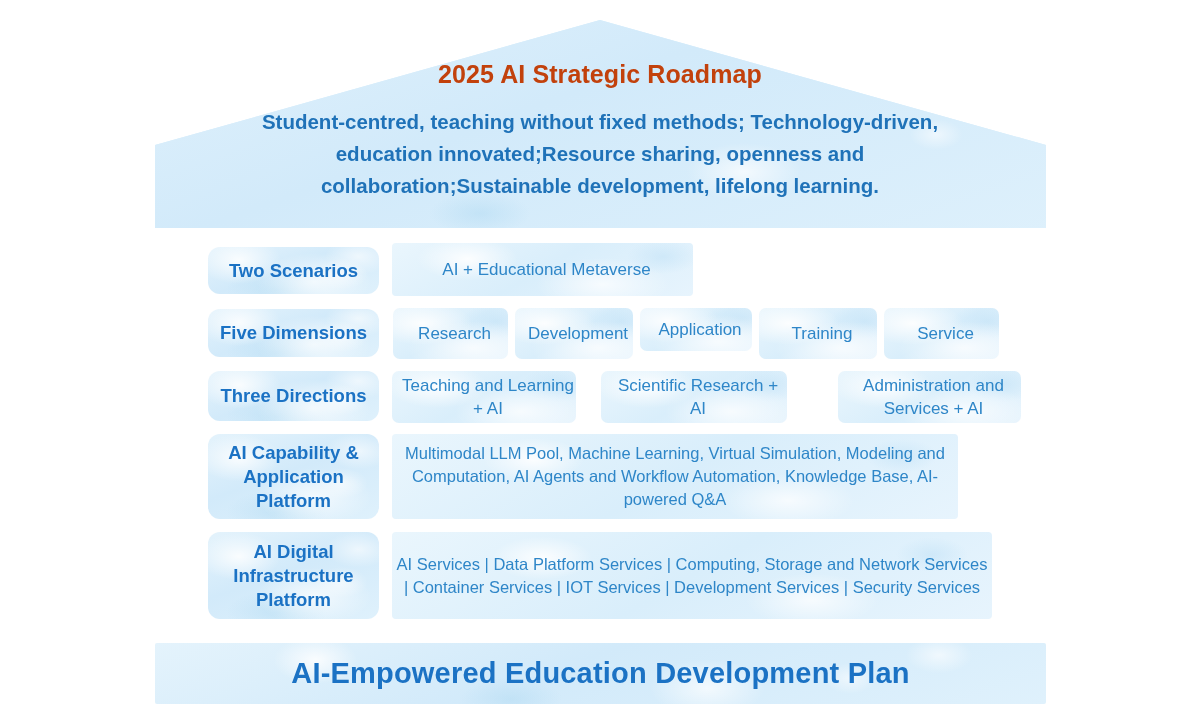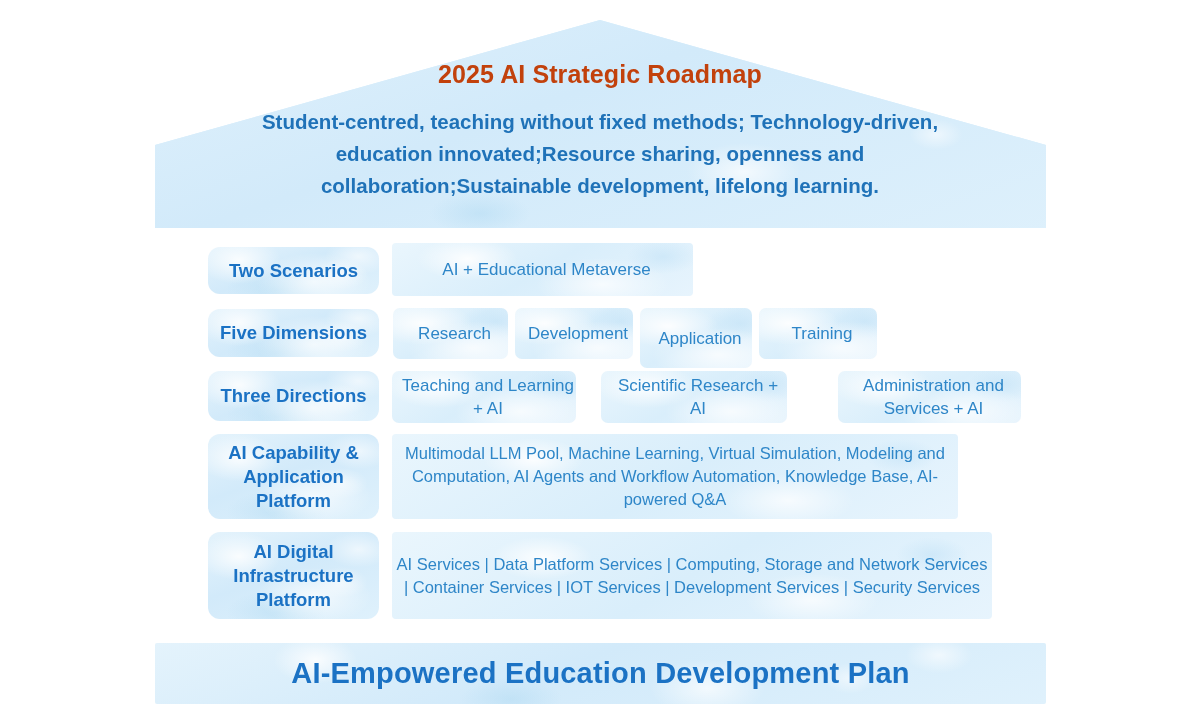--- a/index.html
+++ b/index.html
@@ -60,21 +60,21 @@
   .para{font-size:16.5px;color:#2e86c8;line-height:23px;padding:0 4px;}
 
   
   #r1-label{left:208px;top:247px;width:171px;height:47px;}
   #r1-c1{left:392px;top:243px;width:301px;height:53px;}
   #r1-c2{left:709px;top:243px;width:290px;height:53px;}
 
   #r2-label{left:208px;top:309px;width:171px;height:48px;}
   #r2-c1{left:393px;top:308px;width:115px;height:51px;}
   #r2-c2{left:515px;top:308px;width:118px;height:51px;}
-  #r2-c3{left:640px;top:308px;width:112px;height:60px;}
+  #r2-c3{left:640px;top:308px;width:112px;height:43px;}
   #r2-c4{left:759px;top:308px;width:118px;height:51px;}
   #r2-c5{left:884px;top:308px;width:115px;height:51px;}
 
   #r3-label{left:208px;top:371px;width:171px;height:50px;}
   #r3-c1{left:392px;top:371px;width:184px;height:52px;}
   #r3-c2{left:601px;top:371px;width:186px;height:52px;}
   #r3-c3{left:810px;top:371px;width:183px;height:52px;margin-left:28px;}
 
   #r4-label{left:208px;top:434px;width:171px;height:85px;}
   #r4-c1{left:392px;top:434px;width:566px;height:85px;}
@@ -101,20 +101,21 @@
   </div>
 
   <div class="blk wc label" id="r1-label">Two Scenarios</div>
   <div class="blk wc-soft cell" id="r1-c1">AI + Educational Metaverse</div>
 
   <div class="blk wc label" id="r2-label">Five Dimensions</div>
   <div class="blk wc-soft cell r" id="r2-c1">Research</div>
   <div class="blk wc-soft cell r" id="r2-c2">Development</div>
   <div class="blk wc-soft cell r" id="r2-c3">Application</div>
   <div class="blk wc-soft cell r" id="r2-c4">Training</div>
+  <div class="blk wc-soft cell r" id="r2-c5">Service</div>
 
   <div class="blk wc label" id="r3-label">Three Directions</div>
   <div class="blk wc-soft cell r" id="r3-c1">Teaching and Learning + AI</div>
   <div class="blk wc-soft cell r" id="r3-c2">Scientific Research + AI</div>
   <div class="blk wc-soft cell r" id="r3-c3">Administration and Services + AI</div>
 
   <div class="blk wc label" id="r4-label">AI Capability &amp; Application Platform</div>
   <div class="blk wc-soft para" id="r4-c1">Multimodal LLM Pool, Machine Learning, Virtual Simulation, Modeling and Computation, AI Agents and Workflow Automation, Knowledge Base, AI-powered Q&amp;A</div>
 
   <div class="blk wc label" id="r5-label">AI Digital Infrastructure Platform</div>

